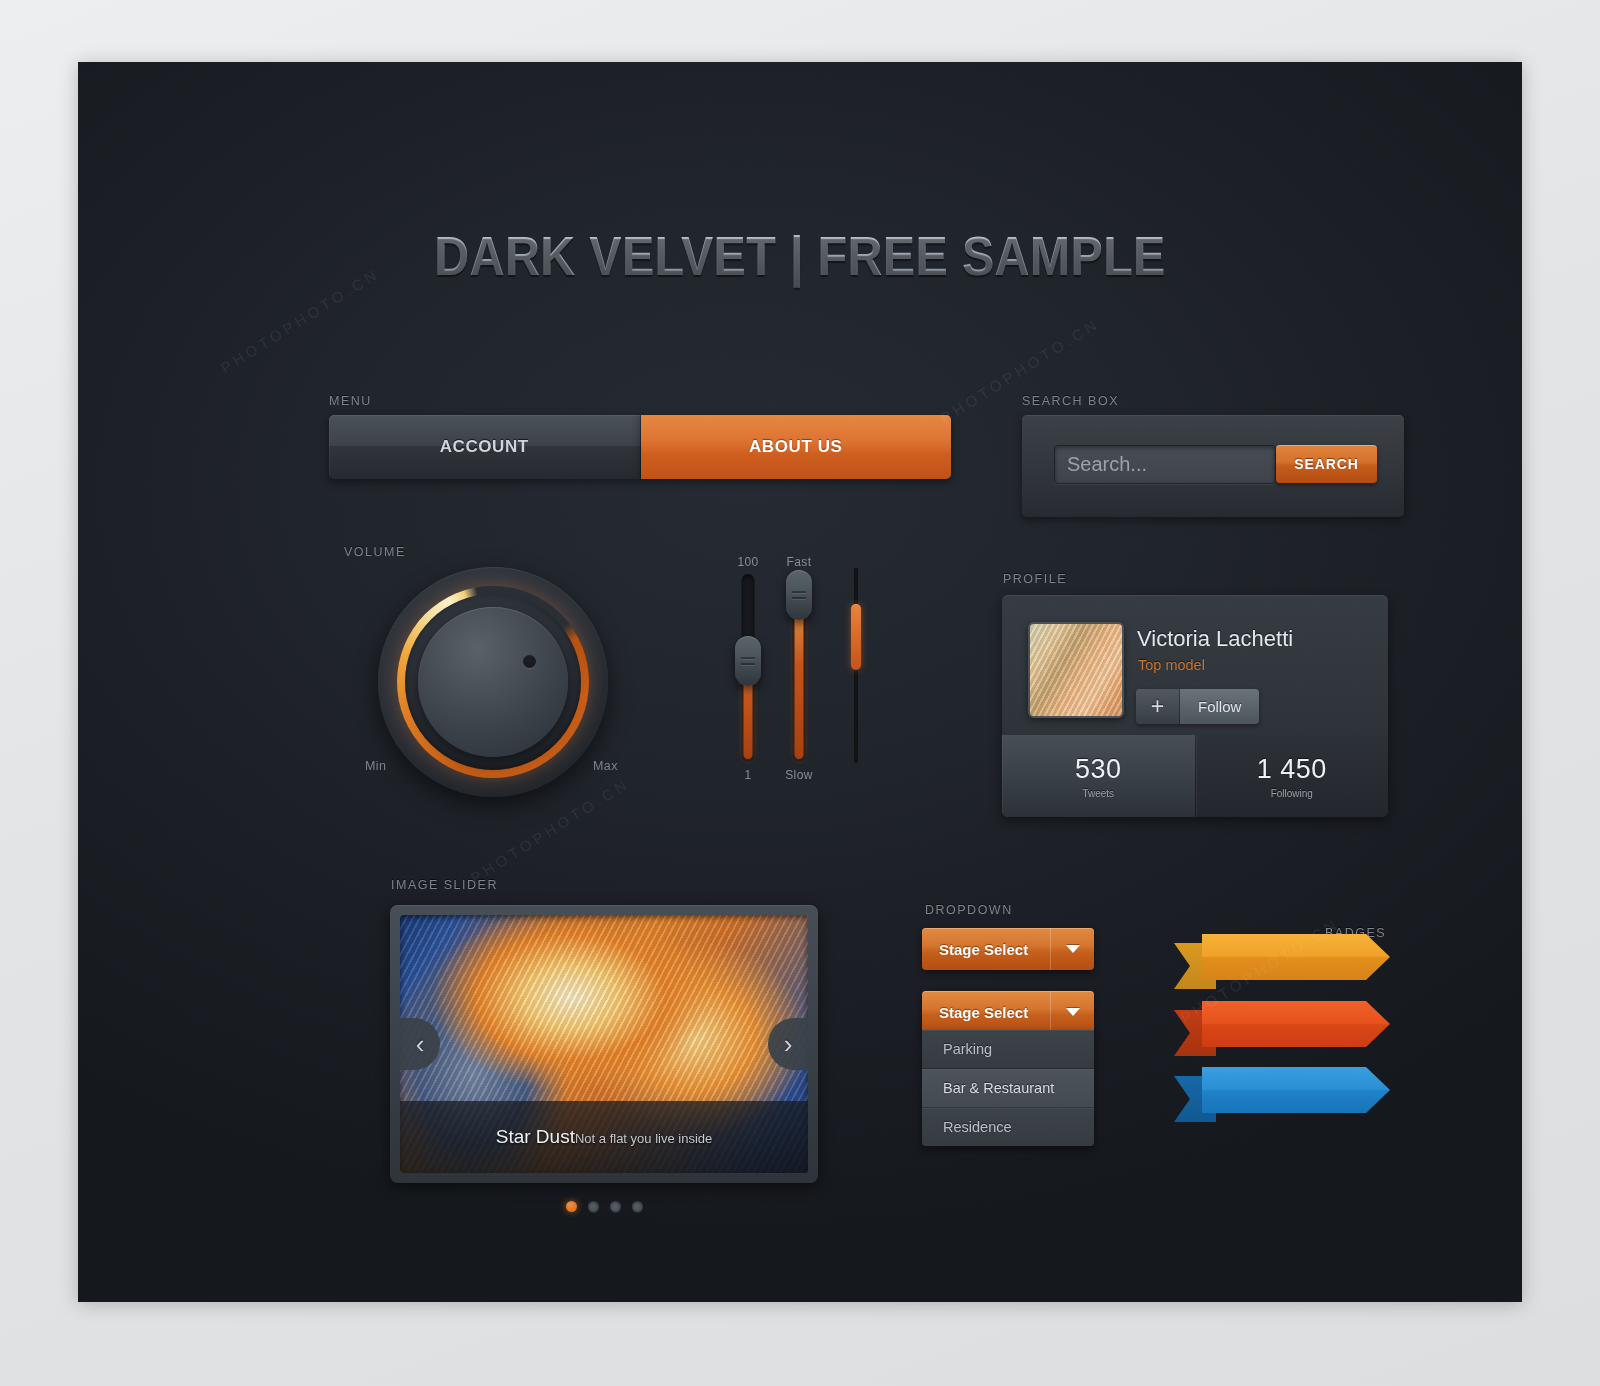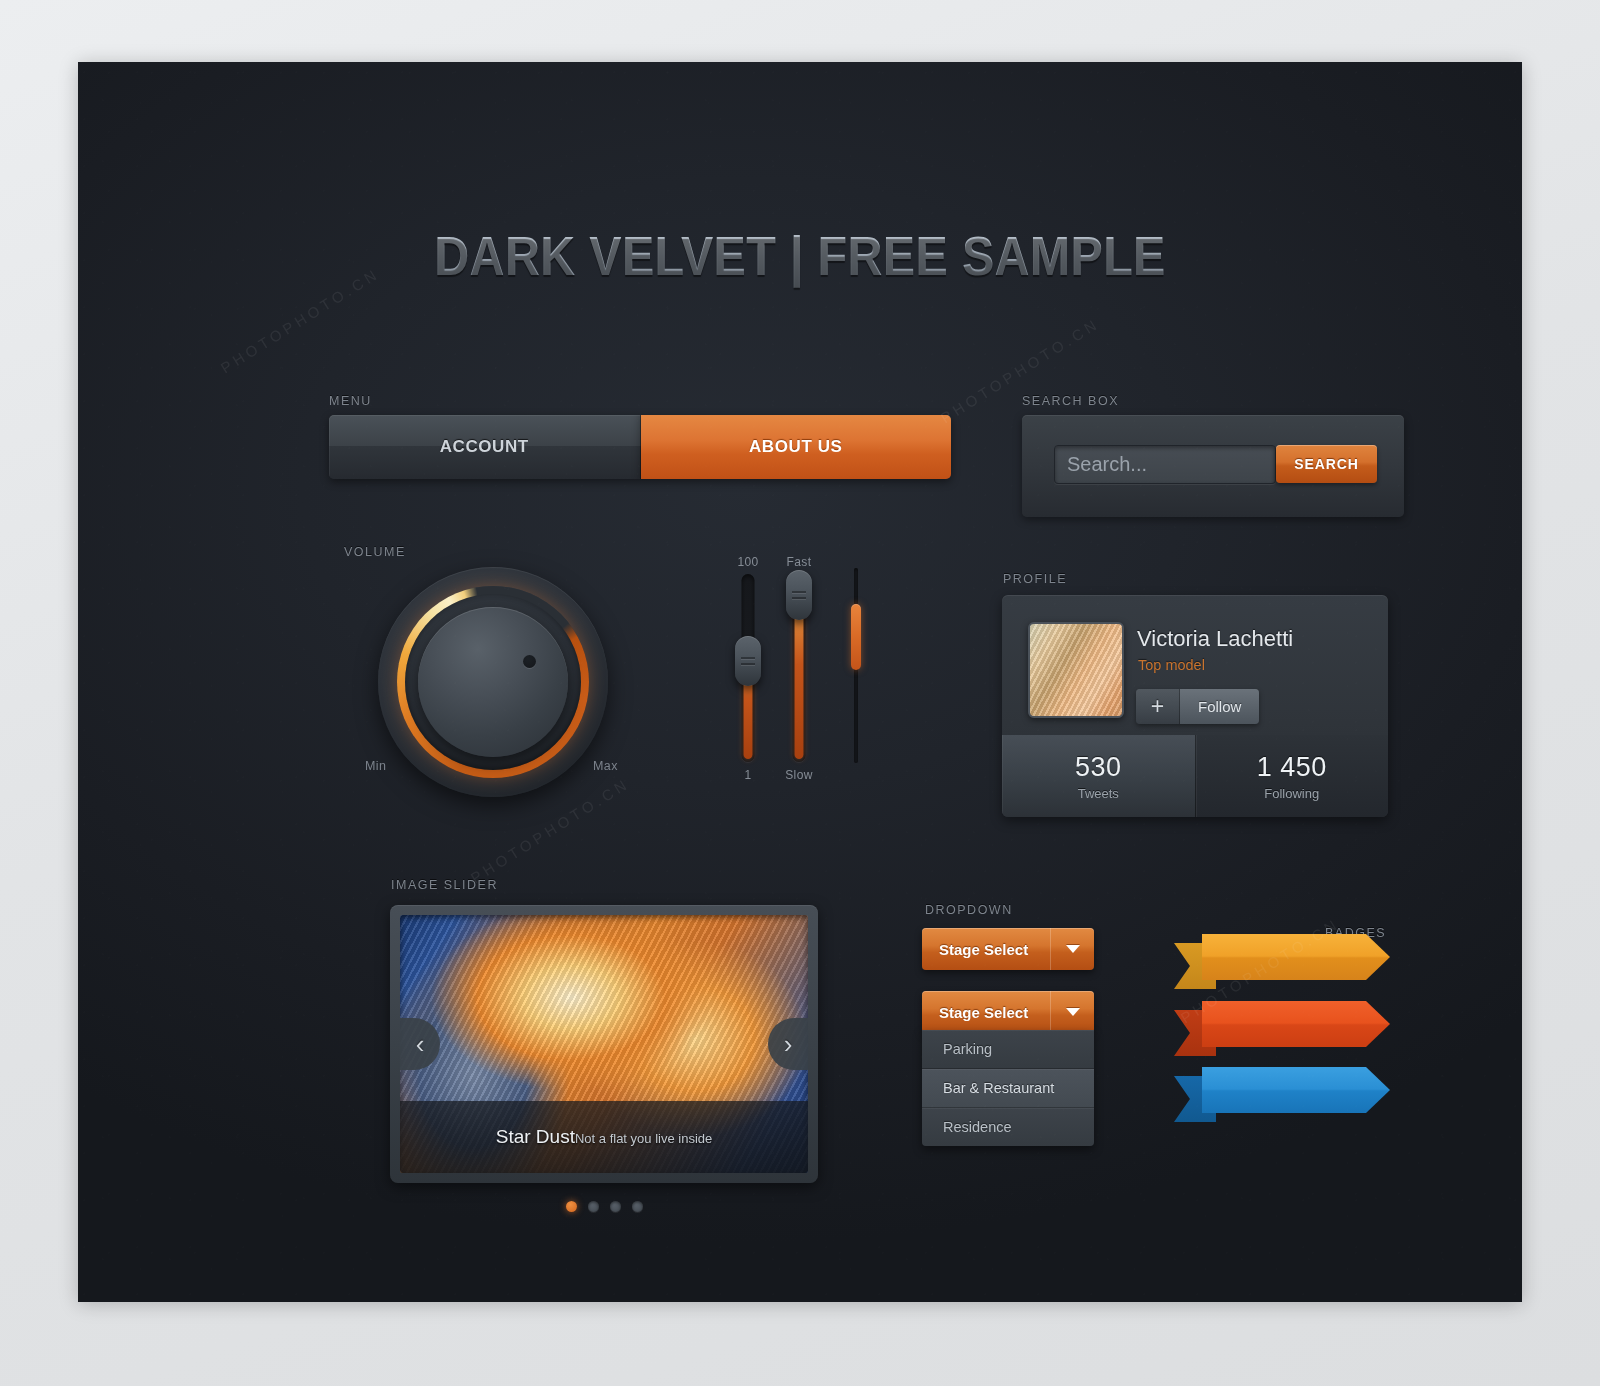--- a/index.html
+++ b/index.html
@@ -316,21 +316,21 @@
   .stat.active {
     background: linear-gradient(180deg, #454c54 0%, #353b42 55%, #2b3views 100%);
     background: linear-gradient(180deg, #474e56 0%, #383f46 55%, #2c3137 100%);
   }
   .stat-num {
     font-size: 27px; color: #eef2f5; letter-spacing: .5px;
     text-shadow: 0 -1px 1px rgba(0,0,0,.6);
   }
   .stat-lbl {
     margin-top: 3px;
-    font-size: 13px; color: #9aa2aa;
+    font-size: 10px; color: #9aa2aa;
     text-shadow: 0 -1px 0 rgba(0,0,0,.6);
   }
 
   
   #cap-imgslider { left: 313px; top: 816px; }
   #imgslider {
     position: absolute; left: 312px; top: 843px;
     width: 428px; height: 278px;
     border-radius: 8px;
     background: linear-gradient(180deg, #474e56 0%, #3a4148 50%, #2e343a 100%);

